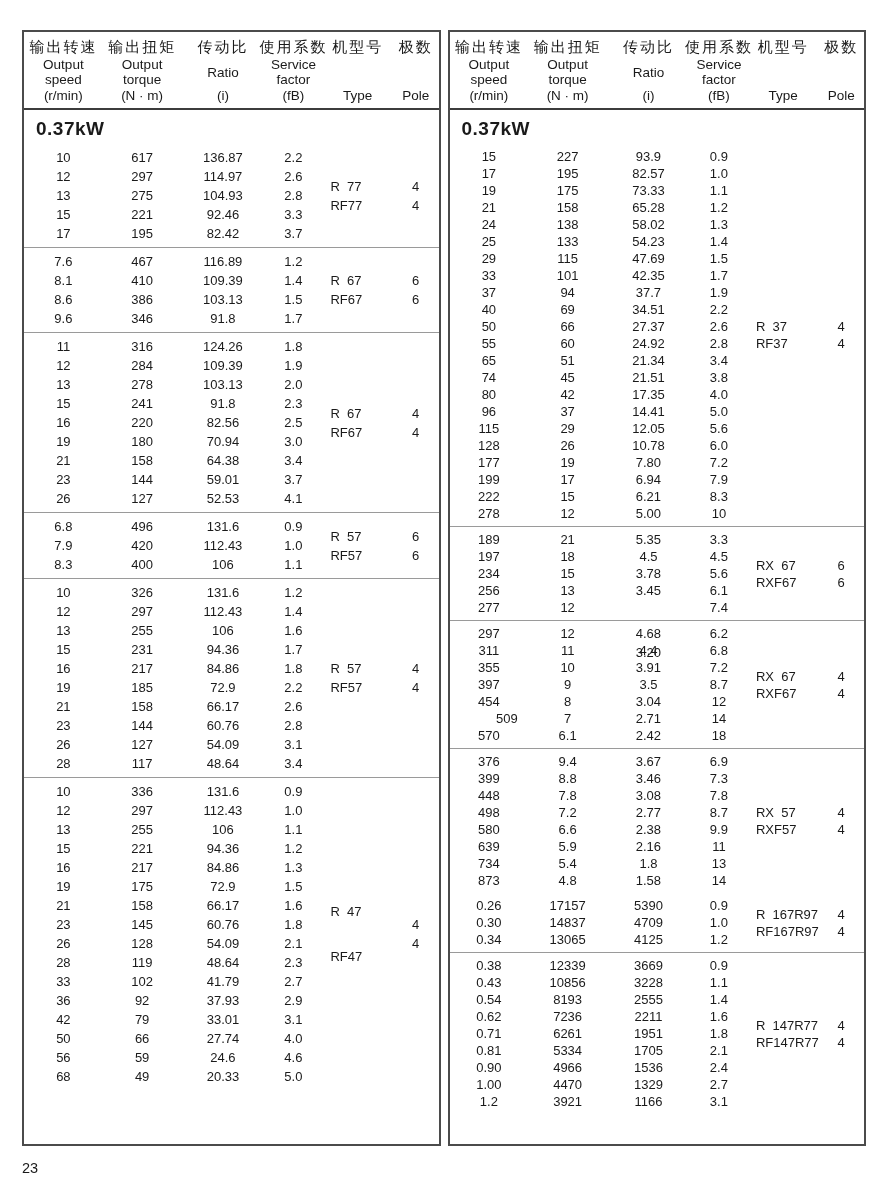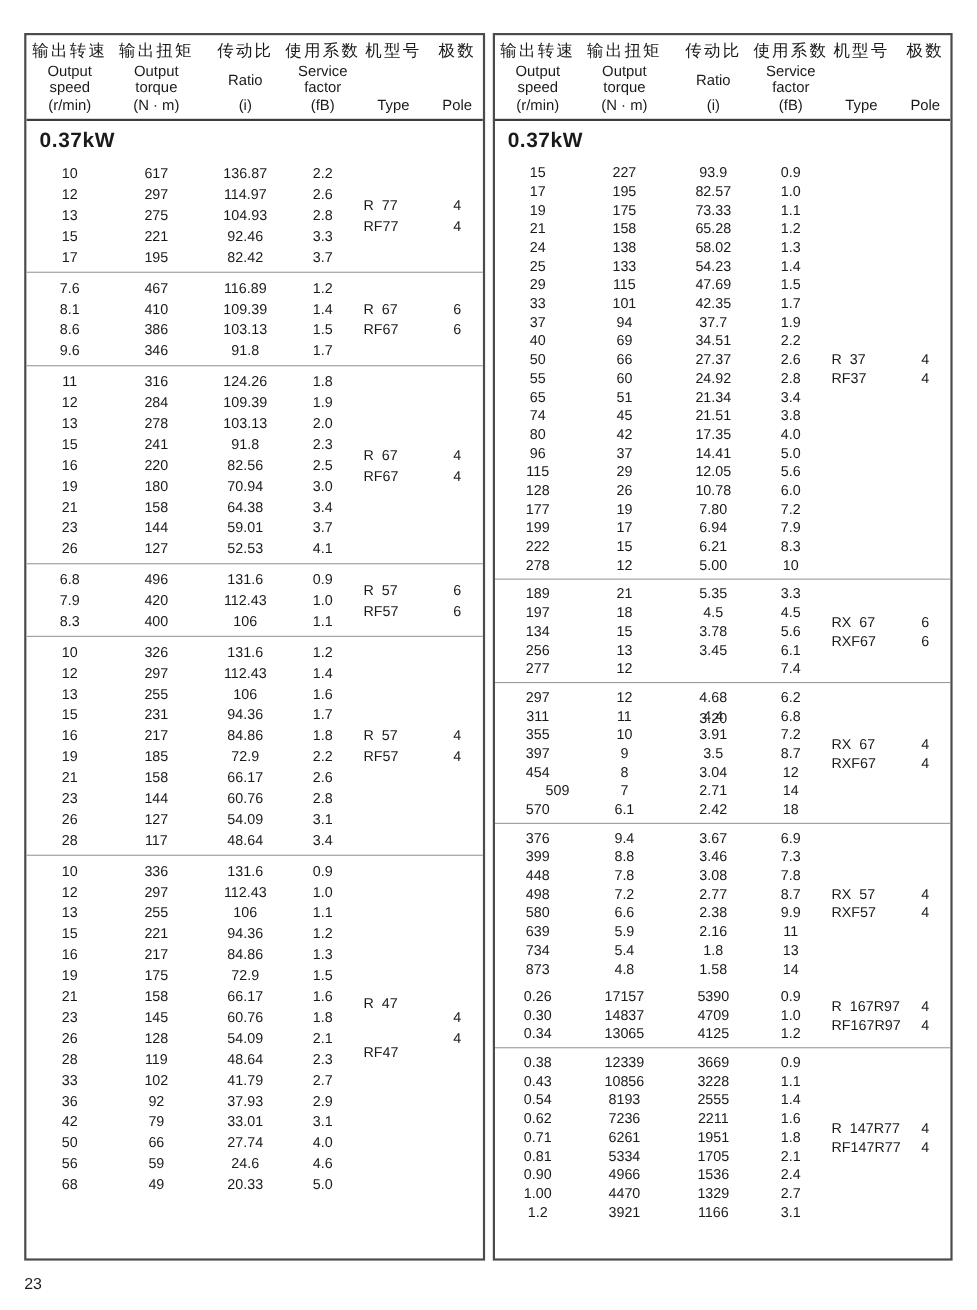--- a/index.html
+++ b/index.html
@@ -444,21 +444,21 @@
           <div class="type-cell" style="grid-row: 1 / span 5;"><div>RX  67</div><div>RXF67</div></div>
           <div class="pole-cell" style="grid-row: 1 / span 5;"><div>6</div><div>6</div></div>
           <div class="cell" style="grid-area: 1 / 1;">189</div>
           <div class="cell" style="grid-area: 1 / 2;">21</div>
           <div class="cell" style="grid-area: 1 / 3;">5.35</div>
           <div class="cell" style="grid-area: 1 / 4;">3.3</div>
           <div class="cell" style="grid-area: 2 / 1;">197</div>
           <div class="cell" style="grid-area: 2 / 2;">18</div>
           <div class="cell" style="grid-area: 2 / 3;">4.5</div>
           <div class="cell" style="grid-area: 2 / 4;">4.5</div>
-          <div class="cell" style="grid-area: 3 / 1;">134</div>
+          <div class="cell" style="grid-area: 3 / 1;">234</div>
           <div class="cell" style="grid-area: 3 / 2;">15</div>
           <div class="cell" style="grid-area: 3 / 3;">3.78</div>
           <div class="cell" style="grid-area: 3 / 4;">5.6</div>
           <div class="cell" style="grid-area: 4 / 1;">256</div>
           <div class="cell" style="grid-area: 4 / 2;">13</div>
           <div class="cell" style="grid-area: 4 / 3;">3.45</div>
           <div class="cell" style="grid-area: 4 / 4;">6.1</div>
           <div class="cell" style="grid-area: 5 / 1;">277</div>
           <div class="cell" style="grid-area: 5 / 2;">12</div>
           <div class="cell" style="grid-area: 5 / 3; margin-top: 45px;">3.20</div>

